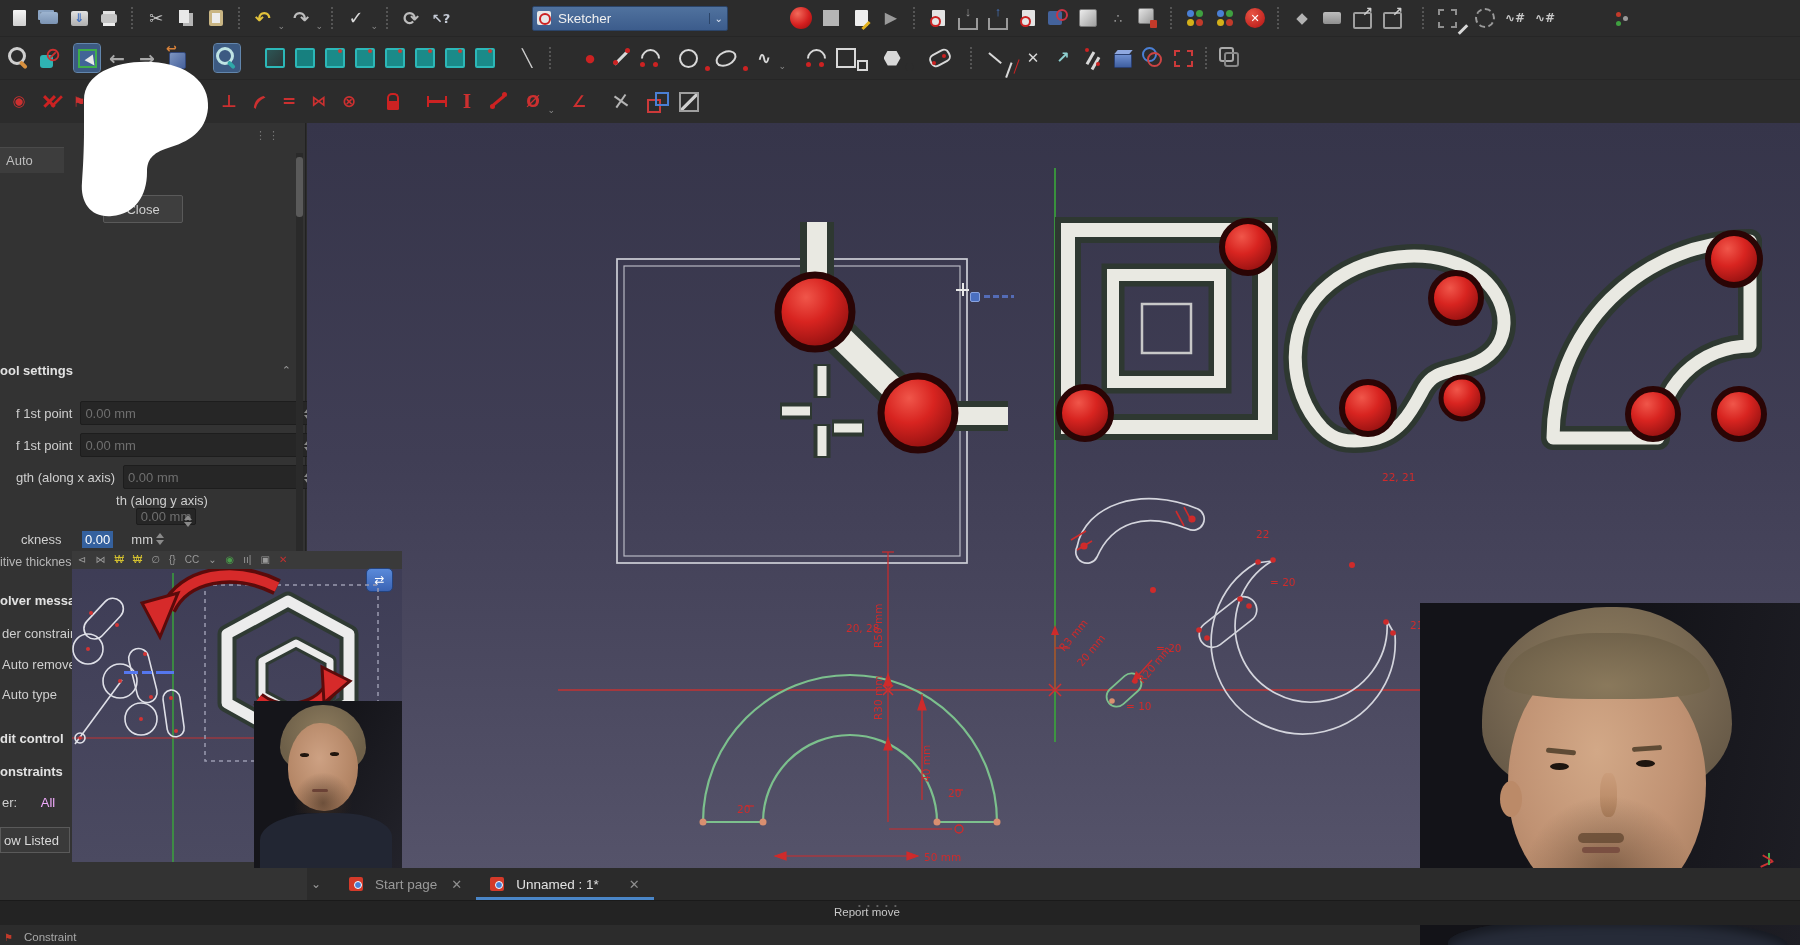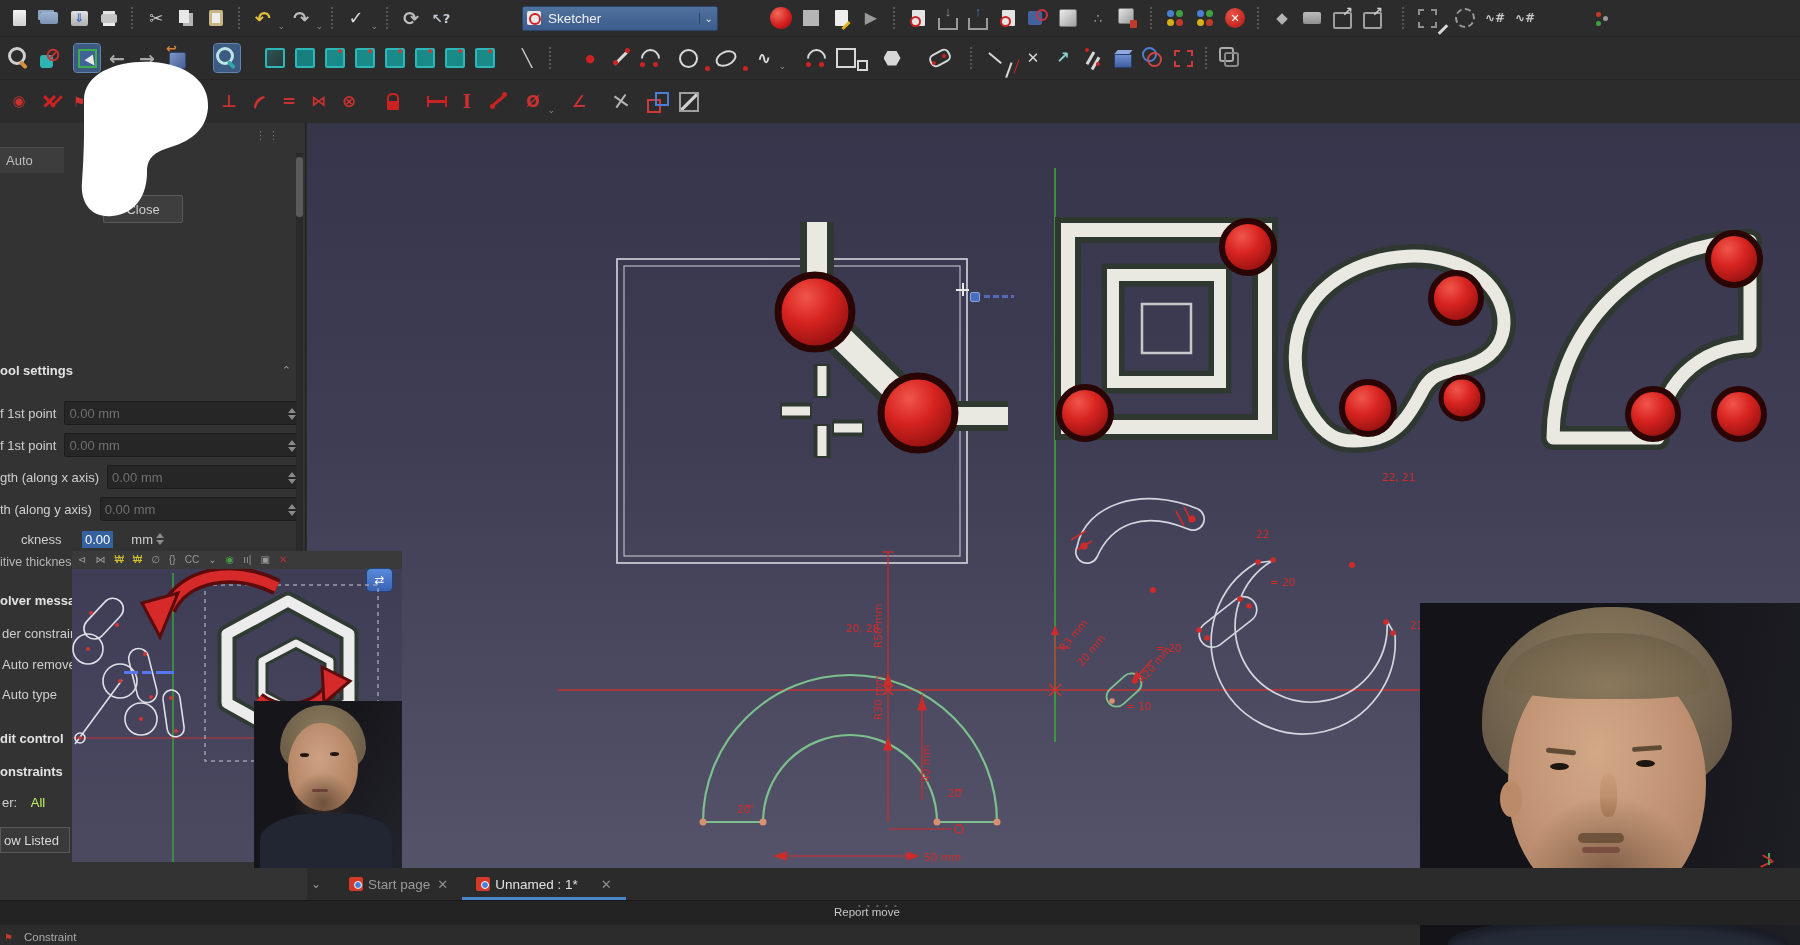--- a/index.html
+++ b/index.html
@@ -16,21 +16,21 @@
       justify-content:center;border-radius:3px;flex:none;}
   .ic .g{line-height:1;font-family:"DejaVu Sans",sans-serif;}
   .serif .g{font-family:"DejaVu Serif",serif;}
   .rot .g{display:inline-block;transform:rotate(40deg);}
   .dd{margin-right:10px;}
   .dd::after{content:"⌄";position:absolute;right:-9px;bottom:1px;font-size:9px;color:#8a8a8a;}
   .sel{background:#3c5a82;outline:1px solid #6286ad;}
   .sep{flex:none;width:3px;height:22px;border-left:2px dotted #555;margin:0 7px;}
   .gapper{flex:none;height:1px;}
 
-  .combo{flex:none;display:flex;align-items:center;width:196px;height:25px;margin:0 8px;
+  .combo{flex:none;display:flex;align-items:center;width:196px;height:25px;margin:0 18px;
          background:linear-gradient(#50729e,#3c5c8c);border:1px solid #2b4468;border-radius:2px;
          padding:0 4px;color:#f0f0f0;font-size:13.5px;}
   .combo .wbic{width:14px;height:14px;margin-right:7px;background:#e8e8e8;border-radius:2px;position:relative;}
   .combo .wbic::after{content:"";position:absolute;left:2px;top:2px;width:8px;height:8px;border:2px solid #cc2222;border-radius:50%;}
   .combo .wblabel{flex:1;}
   .combo .carrow{font-size:10px;color:#dfe6f2;border-left:1px solid #2b4468;padding-left:5px;}
 
   
   .k-page::before{content:"";width:13px;height:16px;background:linear-gradient(#f4f4f4,#cfcfcf);border-radius:1px;}
   .k-folder::before{content:"";width:18px;height:12px;background:linear-gradient(#9db4d0,#7b93b3);border-radius:2px;box-shadow:-3px -3px 0 -1px #8aa3c2;}
@@ -120,21 +120,21 @@
 
   
   .panel{position:absolute;left:0;top:123px;width:306px;height:785px;background:#333333;border-right:1px solid #222;font-size:13px;}
   .ptab{position:absolute;left:0;top:24px;width:64px;height:26px;background:#3d3d3d;color:#bdbdbd;
         display:flex;align-items:center;padding-left:6px;border-top:1px solid #4a4a4a;font-size:13px;}
   .pdots{position:absolute;right:24px;top:6px;color:#777;font-size:11px;letter-spacing:2px;}
   .closebtn{position:absolute;left:103px;top:72px;width:80px;height:28px;background:#3e3e3e;color:#cfcfcf;
         border:1px solid #5a5a5a;border-radius:2px;font-size:13px;font-family:inherit;}
   .sect{position:absolute;left:0;width:100%;display:flex;align-items:center;font-weight:bold;color:#e2e2e2;}
   .sect .chev{position:absolute;right:14px;color:#9a9a9a;font-weight:normal;font-size:11px;}
-  .frow{position:absolute;left:0;width:300px;height:26px;display:flex;align-items:center;justify-content:center;}
+  .frow{position:absolute;left:16px;width:300px;height:26px;display:flex;align-items:center;justify-content:center;}
   .frow label{color:#cfcfcf;white-space:nowrap;margin-right:8px;}
   .fin{flex:1;height:24px;background:#262626;border:1px solid #1d1d1d;border-radius:2px;display:flex;
        align-items:center;padding:0 4px;color:#6f6f6f;position:relative;}
   .fin .spin{position:absolute;right:3px;top:2px;display:flex;flex-direction:column;line-height:0;}
   .fin .spin i{width:0;height:0;border:4px solid transparent;}
   .fin .spin i.up{border-bottom:5px solid #8a8a8a;margin-bottom:2px;}
   .fin .spin i.dn{border-top:5px solid #8a8a8a;}
   .throw{position:absolute;left:0;top:403px;width:300px;height:26px;display:flex;align-items:center;}
   .throw label{width:82px;color:#cfcfcf;padding-left:21px;}
   .thval{background:#35619e;color:#fff;padding:1px 3px;}
@@ -204,21 +204,21 @@
       box-shadow:inset 0 6px 10px rgba(0,0,0,.4);}
   .axind{position:absolute;left:338px;top:248px;width:22px;height:22px;}
   .axind i{position:absolute;display:block;}
   .axind .ax1{left:2px;top:12px;width:14px;height:2px;background:#cc3333;transform:rotate(-25deg);}
   .axind .ax2{left:10px;top:2px;width:2px;height:12px;background:#3fae4a;}
   .axind .ax3{left:4px;top:6px;width:11px;height:2px;background:#cc3333;transform:rotate(30deg);}
 
   
   .tabbar{position:absolute;left:307px;top:868px;width:1493px;height:32px;background:#2b2b2b;display:flex;align-items:center;}
   .tabchev{color:#9a9a9a;margin:0 14px 0 4px;font-size:12px;}
-  .tab{display:flex;align-items:center;gap:5px;height:32px;padding:0 14px;color:#9a9a9a;font-size:13.5px;position:relative;}
+  .tab{display:flex;align-items:center;gap:12px;height:32px;padding:0 14px;color:#9a9a9a;font-size:13.5px;position:relative;}
   .tab.active{color:#e2e2e2;}
   .tab.active::after{content:"";position:absolute;left:0;bottom:0;width:100%;height:3px;background:#4a86c8;}
   .fcico{width:14px;height:14px;background:#d43a2a;border-radius:2px;position:relative;}
   .fcico::after{content:"";position:absolute;right:1px;bottom:2px;width:6px;height:6px;background:#4a7fd4;border:1px solid #fff;border-radius:50%;}
   .tabx{color:#8f8f8f;font-size:13px;margin-left:2px;}
   .panelbottom{position:absolute;left:0;top:868px;width:307px;height:32px;background:#333;}
   .reportbar{position:absolute;left:0;top:900px;width:1800px;height:25px;background:#232323;border-top:1px solid #1a1a1a;}
   .reportbar .rv{position:absolute;left:834px;top:5px;color:#c9c9c9;font-size:11.5px;}
   .reportbar .handle{position:absolute;left:858px;top:0px;color:#666;font-size:8px;letter-spacing:2px;}
   .errbar{position:absolute;left:0;top:925px;width:1800px;height:20px;background:#2a2a2a;}
@@ -447,21 +447,21 @@
         <div class="frow" style="top: 341px;">
           <label>gth (along x axis)</label>
           <div class="fin">
             <span>0.00 mm</span>
             <span class="spin">
               <i class="up"></i>
               <i class="dn"></i>
             </span>
           </div>
         </div>
-        <div class="frow" style="top: 373px;">
+        <div class="frow" style="top: 373px; flex-direction: column;">
           <label>th (along y axis)</label>
           <div class="fin">
             <span>0.00 mm</span>
             <span class="spin">
               <i class="up"></i>
               <i class="dn"></i>
             </span>
           </div>
         </div>
       </div>
@@ -490,21 +490,21 @@
     <div class="ptext" style="top:564px;">Auto type</div>
 
     <div class="sect" style="top:608px;">
       <span>dit control</span>
     </div>
     <div class="sect" style="top:641px;">
       <span>onstraints</span>
     </div>
     <div class="filterrow">
       <span>er:</span>
-      <span style="margin-left:10px;color:#bef264;text-align:center;">All</span>
+      <span style="margin-left:20px;color:#f0abfc;text-align:center;">All</span>
     </div>
     <div class="listedbtn">ow Listed</div>
     <div class="clist" id="clist">
         <div class="crow">
           <span class="cic" style="color: rgb(211, 47, 47);">✕</span>
           <span>Constraint</span>
         </div>
         <div class="crow">
           <span class="cic" style="color: rgb(194, 58, 42);">⚑</span>
           <span>Constraint</span>

